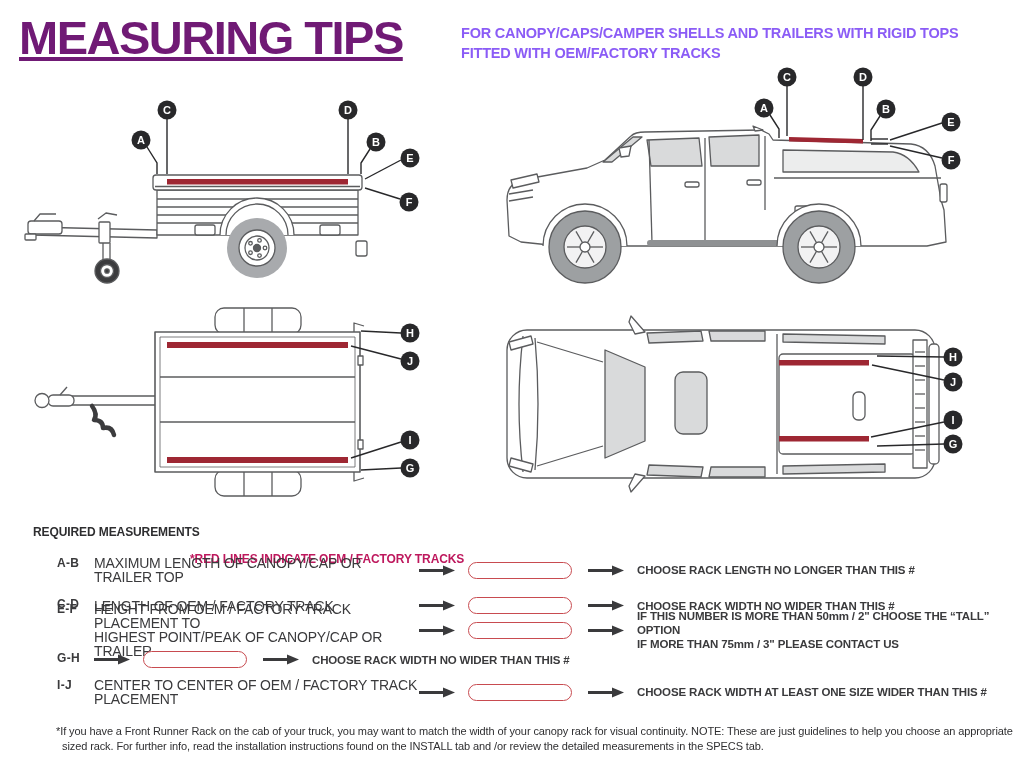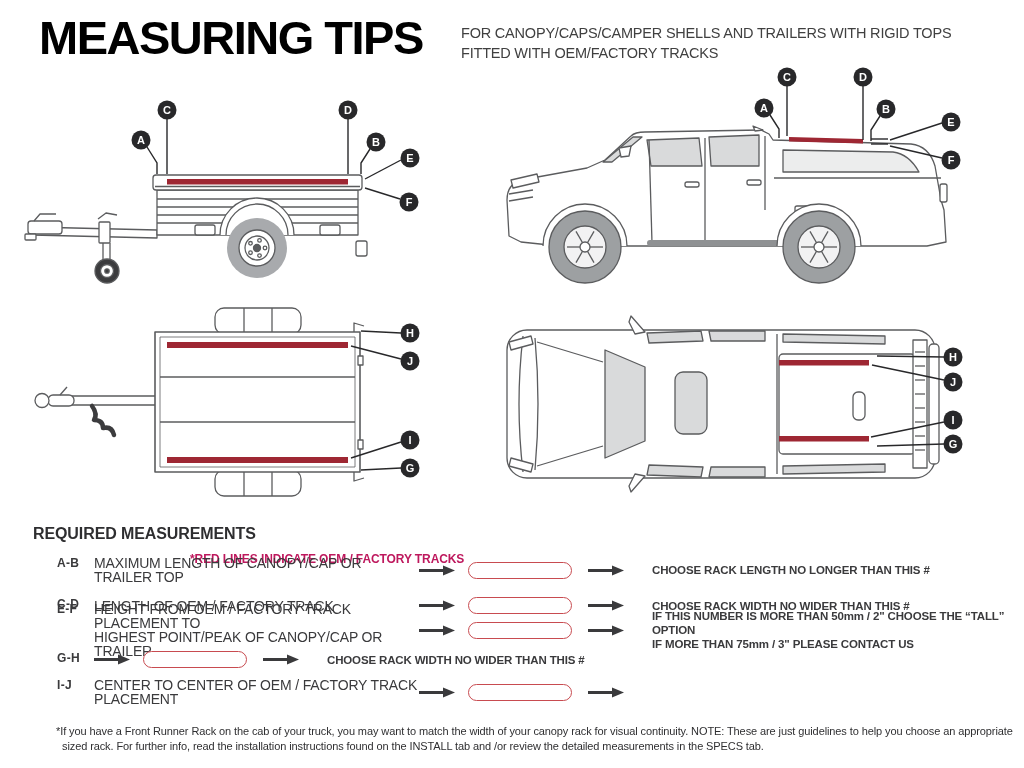--- a/index.html
+++ b/index.html
@@ -4,39 +4,39 @@
 <style>
   * { margin:0; padding:0; box-sizing:border-box; }
   html,body { width:1024px; height:768px; }
   body {
     position:relative; background:#ffffff; overflow:hidden;
     font-family:"Liberation Sans", sans-serif; color:#3a3a3c;
   }
   .abs { position:absolute; }
 
   
-  #title { left:39px; top:10px; font-size:47px; font-weight:800; letter-spacing:-1.5px; color:#000000; }
-  #subtitle { left:461px; top:23px; font-size:14.5px; font-weight:400; line-height:20px; white-space:pre-line; color:#404040; letter-spacing:-0.2px; }
+  #title { left:19px; top:10px; font-size:47px; font-weight:800; letter-spacing:-1.5px; color:#701a75;text-decoration:underline; }
+  #subtitle { left:461px; top:23px; font-size:14.5px; font-weight:700; line-height:20px; white-space:pre-line; color:#8b5cf6; letter-spacing:-0.2px; }
 
   
   .diagram { position:absolute; }
   svg text.co { font-family:"Liberation Sans", sans-serif; font-weight:700; font-size:11px; fill:#ffffff; }
 
   
-  #legend-required { left:33px; top:525px; font-size:16px; font-weight:700; color:#2e2e30; letter-spacing:-0.1px; }
+  #legend-required { left:33px; top:525px; font-size:12px; font-weight:700; color:#2e2e30; letter-spacing:-0.1px; }
   #legend-rednote  { left:190px; top:552px; font-size:12px; font-weight:700; color:#be185d; letter-spacing:-0.1px; }
 
   
   .m-row { position:absolute; left:33px; display:flex; align-items:center; }
   .m-id   { flex:0 0 37px; font-size:12px; font-weight:700; letter-spacing:0.3px; align-self:flex-start; line-height:14px;margin-left:24px; }
   .m-desc { flex:0 0 325px; font-size:14px; font-weight:400; line-height:14px; white-space:pre-line; letter-spacing:-0.15px; }
   .m-arrow { flex:0 0 auto; display:block; }
   .m-pill { flex:0 0 auto; width:104px; height:17px; border:1.4px solid #c84b50; border-radius:9px; background:#fff; margin-left:13px; }
   .m-arrow.second { margin-left:16px; }
-  .m-result { margin-left:28px; font-size:11.5px; font-weight:700; line-height:14px; white-space:pre-line; letter-spacing:-0.15px; }
+  .m-result { margin-left:13px; font-size:11.5px; font-weight:700; line-height:14px; white-space:pre-line; letter-spacing:-0.15px; }
 
   
   #footnote { left:36px; top:724px; width:1000px; font-size:11px; line-height:15px;
               white-space:pre-line; color:#2f2f31; padding-left:6px; text-indent:-6px; letter-spacing:-0.1px;margin-left:20px; }
 </style>
 </head>
 <body>
 
 <div class="abs" id="title">MEASURING TIPS</div>
 <div class="abs" id="subtitle">FOR CANOPY/CAPS/CAMPER SHELLS AND TRAILERS WITH RIGID TOPS
@@ -401,16 +401,17 @@
   <span class="m-desc">CENTER TO CENTER OF OEM / FACTORY TRACK PLACEMENT</span>
   <svg class="m-arrow" width="36" height="11" viewBox="0 0 36 11">
       <line x1="0" y1="5.5" x2="25" y2="5.5" stroke="#3a3a3c" stroke-width="3"></line>
       <polygon points="24,0.5 36,5.5 24,10.5" fill="#3a3a3c"></polygon>
     </svg>
   <span class="m-pill"></span>
   <svg class="m-arrow second" width="36" height="11" viewBox="0 0 36 11">
       <line x1="0" y1="5.5" x2="25" y2="5.5" stroke="#3a3a3c" stroke-width="3"></line>
       <polygon points="24,0.5 36,5.5 24,10.5" fill="#3a3a3c"></polygon>
     </svg>
+  <span class="m-result">CHOOSE RACK WIDTH AT LEAST ONE SIZE WIDER THAN THIS #</span>
 </div>
 
 <div class="abs" id="footnote">*If you have a Front Runner Rack on the cab of your truck, you may want to match the width of your canopy rack for visual continuity. NOTE: These are just guidelines to help you choose an appropriate
 sized rack. For further info, read the installation instructions found on the INSTALL tab and /or review the detailed measurements in the SPECS tab.</div>
 
 </body></html>

